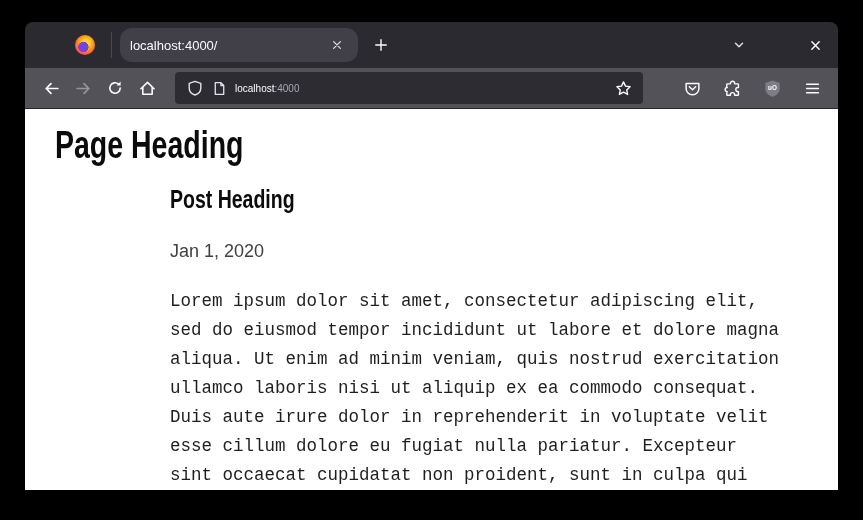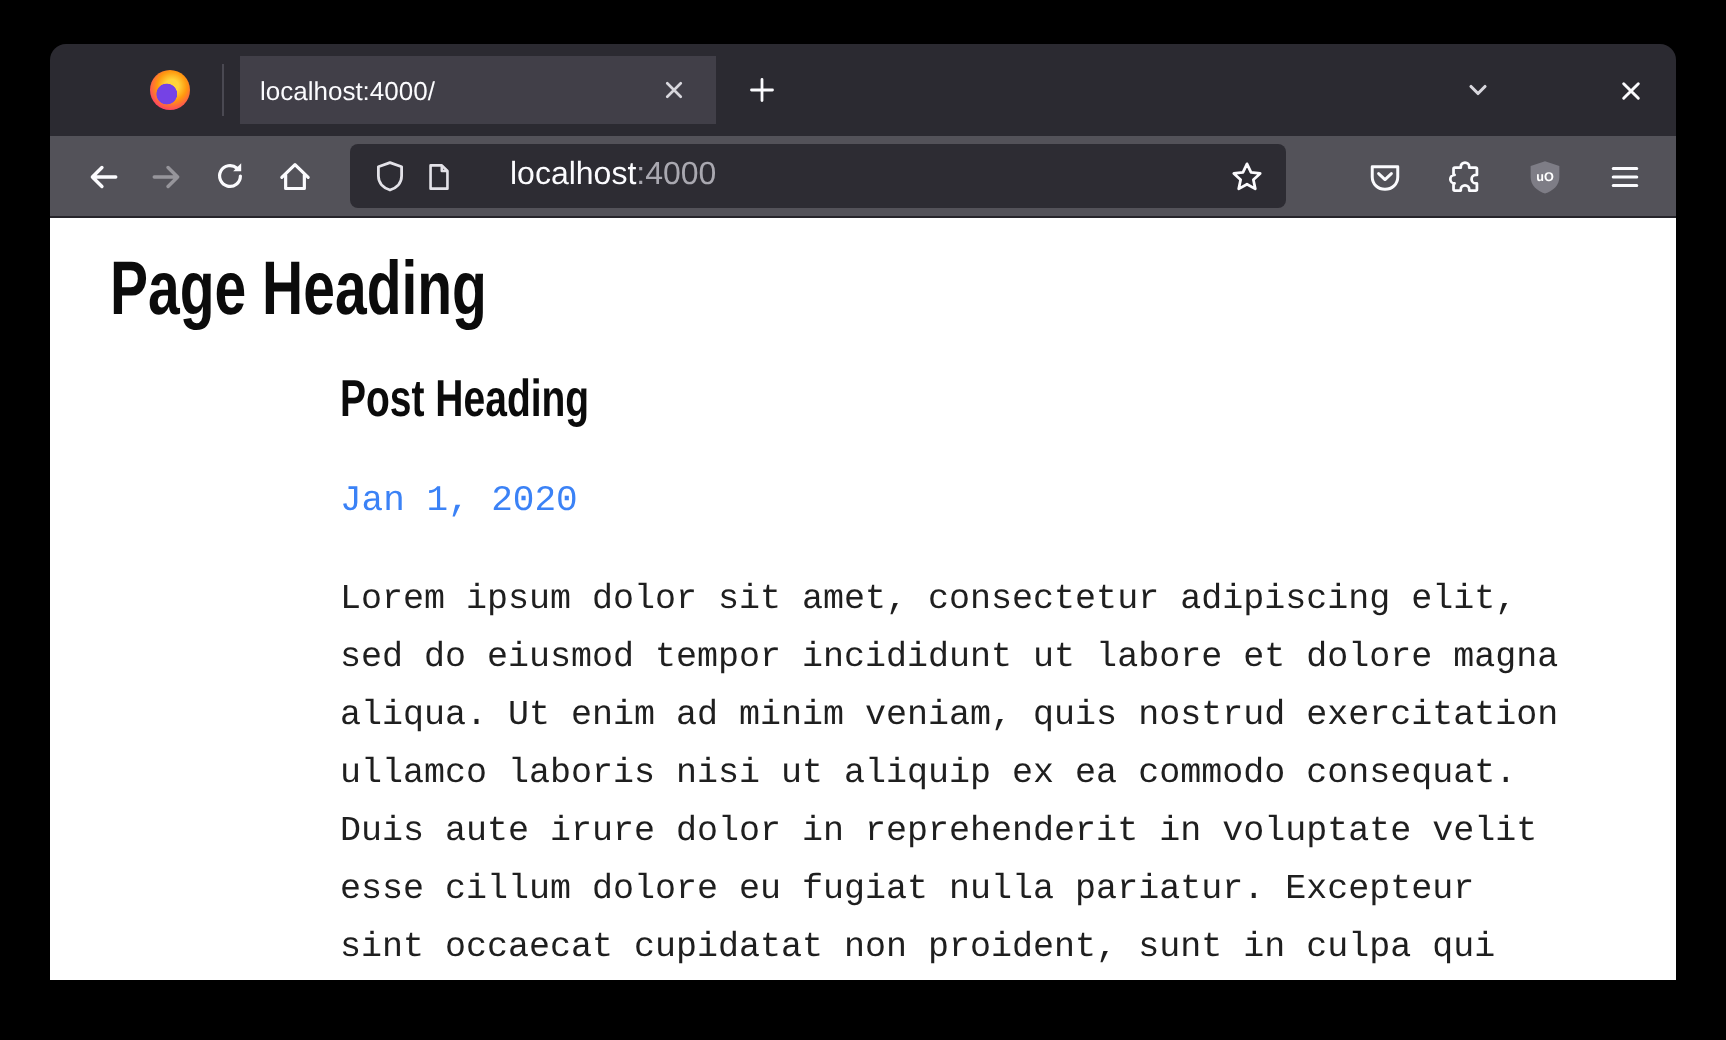--- a/index.html
+++ b/index.html
@@ -8,55 +8,55 @@
   .window{position:absolute;left:25px;top:22px;width:813px;height:468px;
           border-radius:8px 8px 0 0;overflow:hidden;display:flex;flex-direction:column;}
 
   
   .tabbar{height:46px;background:#2b2a31;display:flex;align-items:center;flex:0 0 auto;}
   .ff-view{width:20px;height:20px;margin-left:50px;border-radius:50%;position:relative;
            background:radial-gradient(circle at 42% 60%,#7542e5 0 30%,rgba(0,0,0,0) 32%),
                       radial-gradient(circle at 55% 40%,#ffd43b 0 20%,#ff980e 45%,#ff3b6b 78%,#b5007f 100%);
            cursor:pointer;}
   .tab-sep{width:1px;height:26px;background:#4a4952;margin-left:16px;}
-  .tab{margin-left:8px;width:220px;height:34px;background:#413f48;border-radius:0;
+  .tab{margin-left:8px;width:220px;height:34px;background:#413f48;border-radius:12px;
        display:flex;align-items:center;padding:0 8px 0 10px;cursor:pointer;}
   .tab-title{color:#fbfbfe;font-size:13px;flex:1;white-space:nowrap;overflow:hidden;}
   .icon-btn{display:flex;align-items:center;justify-content:center;width:26px;height:26px;
             border-radius:4px;cursor:pointer;flex:0 0 auto;}
   .icon-btn svg{display:block;}
   .newtab{margin-left:10px;}
   .tabbar-right{margin-left:auto;display:flex;align-items:center;}
   .alltabs{margin-right:50px;}
   .winclose{margin-right:10px;}
 
   
   .toolbar{height:40px;background:#535259;display:flex;align-items:center;flex:0 0 auto;
            padding:0 10px;border-bottom:1px solid #26252b;}
   .nav-btn{width:32px;height:30px;display:flex;align-items:center;justify-content:center;
            border-radius:4px;cursor:pointer;flex:0 0 auto;}
   .nav-btn.dim{opacity:.4;cursor:default;}
   .urlbar{margin-left:12px;width:452px;height:32px;background:#2d2c33;border-radius:4px;
           display:flex;align-items:center;padding:0 8px;cursor:text;}
   .urlbar .u-icon{display:flex;align-items:center;justify-content:center;width:24px;height:24px;
                   border-radius:3px;cursor:pointer;flex:0 0 auto;}
-  .url-text{margin-left:24px;font-size:16px;white-space:nowrap;cursor:text;}
+  .url-text{margin-left:4px;font-size:10px;white-space:nowrap;cursor:text;}
   .url-host{color:#fbfbfe;}
   .url-port{color:#a9a8b0;}
   .star{margin-left:auto;}
   .toolbar-right{margin-left:auto;display:flex;align-items:center;gap:8px;}
 
   
   .content{flex:1;background:#ffffff;color:#111;padding:8px 15px 0 30px;overflow:hidden;}
   .page-h1{font-weight:700;font-size:38px;line-height:1.1;margin:8px 0 0 0;
            transform:scaleX(0.75);transform-origin:left center;white-space:nowrap;color:#0b0b0b;}
   .post{margin-left:115px;margin-top:17px;}
   .post-h2{font-weight:700;font-size:26px;line-height:30px;margin:0;
            transform:scaleX(0.75);transform-origin:left center;white-space:nowrap;color:#0b0b0b;}
-  .post-date{font-family:Liberation Mono, monospace;font-size:18px;color:#3b82f6;margin-top:27px;}
+  .post-date{font-family:Liberation Sans, sans-serif;font-size:18px;color:#404040;margin-top:27px;}
   .post-body{font-family:Liberation Mono, monospace;font-size:17.5px;line-height:29px;color:#1f1f1f;
              width:612px;margin-top:25px;}
 </style>
 </head>
 <body>
 
 <div class="stage">
   <div class="window">
 
     <div class="tabbar">

